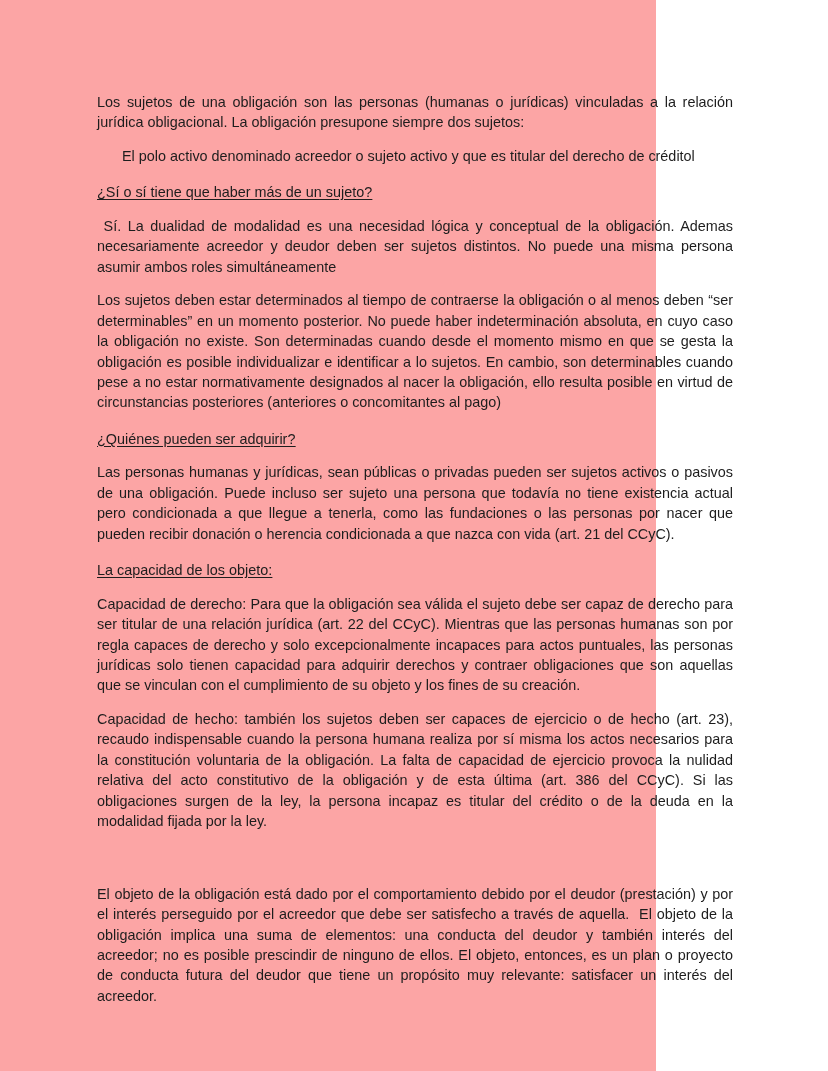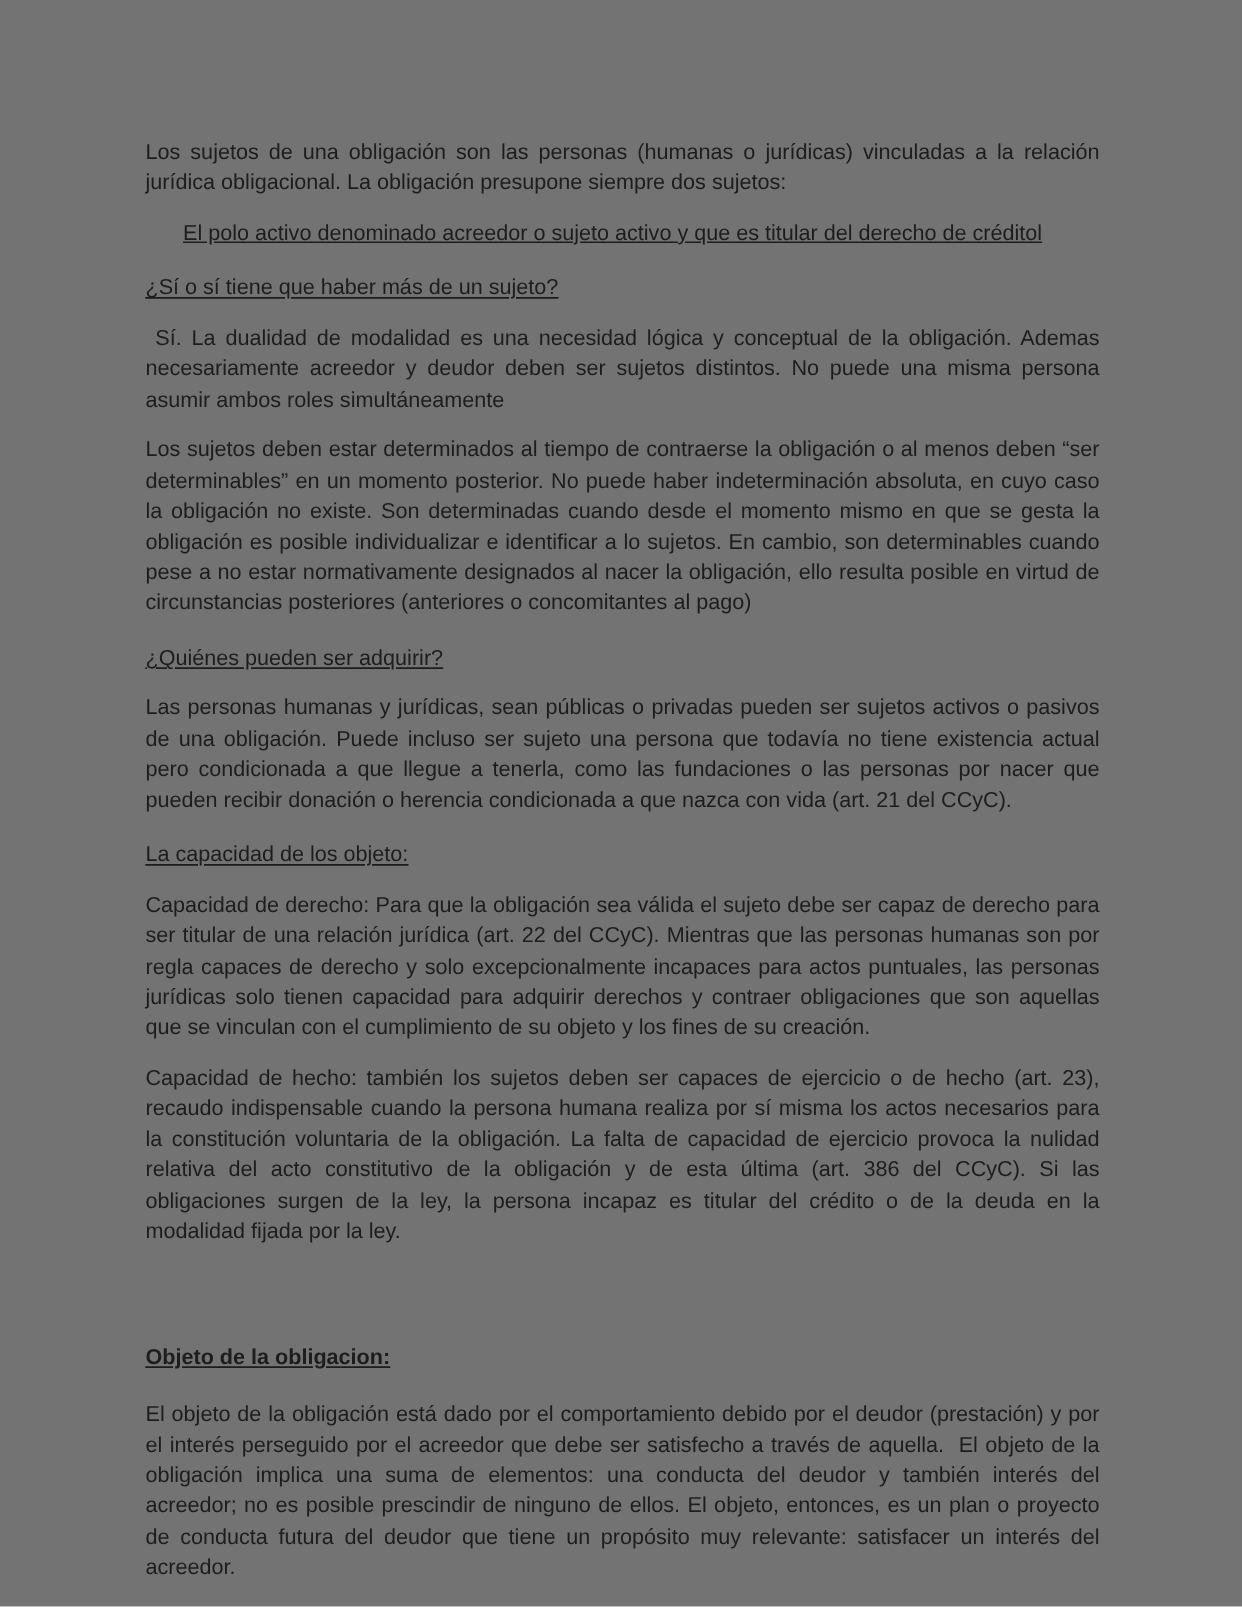--- a/index.html
+++ b/index.html
@@ -14,23 +14,23 @@
     position: relative;
     overflow: hidden;
     font-family: "Liberation Sans", sans-serif;
     color: #1a1a1a;
     -webkit-font-smoothing: antialiased;
   }
   .page {
     position: absolute;
     left: 0;
     top: 0;
-    width: 828px;
+    width: 656px;
     height: 1071px;
-    background: #737373;
+    background: #fca5a5;
   }
   .content {
     position: absolute;
     left: 97px;
     top: 92px;
     width: 636px;
   }
   .para {
     font-size: 14.4px;
     line-height: 1.42;
@@ -41,21 +41,20 @@
     white-space: pre-wrap;
     hyphens: none;
   }
   .indent-item {
     font-size: 14.4px;
     line-height: 1.42;
     margin: 0 0 13px 0;
     padding-left: 25px;
     text-align: left;
     color: #1d1d1d;
-    text-decoration: underline;
   }
   .heading {
     font-size: 14.4px;
     line-height: 1.42;
     margin: 16px 0 13px 0;
     text-decoration: underline;
     text-underline-offset: 2px;
     text-align: left;
     color: #1d1d1d;
     display: block;
@@ -96,20 +95,19 @@
     <p class="para">Las personas humanas y jurídicas, sean públicas o privadas pueden ser sujetos activos o pasivos de una obligación. Puede incluso ser sujeto una persona que todavía no tiene existencia actual pero condicionada a que llegue a tenerla, como las fundaciones o las personas por nacer que pueden recibir donación o herencia condicionada a que nazca con vida (art. 21 del CCyC).</p>
 
     <p class="heading"><span class="heading-inline">La capacidad de los objeto:</span></p>
 
     <p class="para">Capacidad de derecho: Para que la obligación sea válida el sujeto debe ser capaz de derecho para ser titular de una relación jurídica (art. 22 del CCyC). Mientras que las personas humanas son por regla capaces de derecho y solo excepcionalmente incapaces para actos puntuales, las personas jurídicas solo tienen capacidad para adquirir derechos y contraer obligaciones que son aquellas que se vinculan con el cumplimiento de su objeto y los fines de su creación.</p>
 
     <p class="para">Capacidad de hecho: también los sujetos deben ser capaces de ejercicio o de hecho (art. 23), recaudo indispensable cuando la persona humana realiza por sí misma los actos necesarios para la constitución voluntaria de la obligación. La falta de capacidad de ejercicio provoca la nulidad relativa del acto constitutivo de la obligación y de esta última (art. 386 del CCyC). Si las obligaciones surgen de la ley, la persona incapaz es titular del crédito o de la deuda en la modalidad fijada por la ley.</p>
 
     <div class="spacer-lg"></div>
 
-    <p class="heading bold"><span class="heading-inline">Objeto de la obligacion:</span></p>
 
     <div class="spacer-sm"></div>
 
     <p class="para">El objeto de la obligación está dado por el comportamiento debido por el deudor (prestación) y por el interés perseguido por el acreedor que debe ser satisfecho a través de aquella.  El objeto de la obligación implica una suma de elementos: una conducta del deudor y también interés del acreedor; no es posible prescindir de ninguno de ellos. El objeto, entonces, es un plan o proyecto de conducta futura del deudor que tiene un propósito muy relevante: satisfacer un interés del acreedor.</p>
 
   </div>
 </div>
 
 </body></html>

